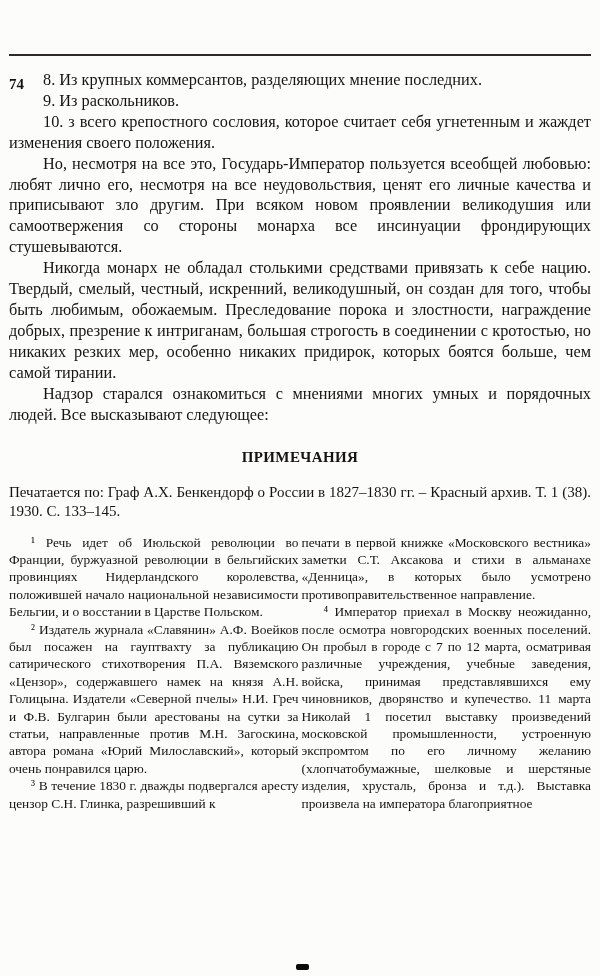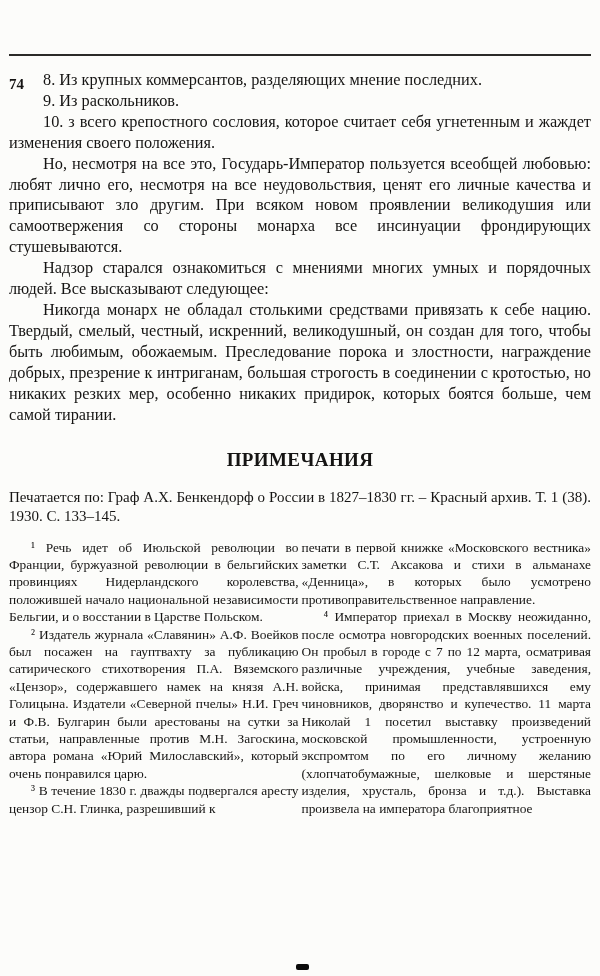--- a/index.html
+++ b/index.html
@@ -37,21 +37,21 @@
   .body-text { margin-top: 14px; }
   .body-text p {
     font-size: 16.3px;
     line-height: 20.9px;
     text-align: justify;
     text-indent: 34px;
   }
   .notes-heading {
     text-align: center;
     font-weight: bold;
-    font-size: 19px;
+    font-size: 15px;
     letter-spacing: 0.4px;
     margin-top: 24px;
   }
   .source-line {
     margin-top: 17px;
     font-size: 15px;
     line-height: 18.6px;
     text-align: justify;
   }
   .columns {
@@ -82,22 +82,22 @@
 
   <div class="running-head">
     <span class="page-num">74</span>
   </div>
 
   <div class="body-text">
     <p>8. Из крупных коммерсантов, разделяющих мнение последних.</p>
     <p>9. Из раскольников.</p>
     <p>10. з всего крепостного сословия, которое считает себя угнетенным и жаждет изменения своего положения.</p>
     <p>Но, несмотря на все это, Государь-Император пользуется всеобщей любовью: любят лично его, несмотря на все неудовольствия, ценят его личные качества и приписывают зло другим. При всяком новом проявлении великодушия или самоотвержения со стороны монарха все инсинуации фрондирующих стушевываются.</p>
+    <p>Никогда монарх не обладал столькими средствами привязать к себе нацию. Твердый, смелый, честный, искренний, великодушный, он создан для того, чтобы быть любимым, обожаемым. Преследование порока и злостности, награждение добрых, презрение к интриганам, большая строгость в соединении с кротостью, но никаких резких мер, особенно никаких придирок, которых боятся больше, чем самой тирании.</p>
     <p>Надзор старался ознакомиться с мнениями многих умных и порядочных людей. Все высказывают следующее:</p>
-    <p>Никогда монарх не обладал столькими средствами привязать к себе нацию. Твердый, смелый, честный, искренний, великодушный, он создан для того, чтобы быть любимым, обожаемым. Преследование порока и злостности, награждение добрых, презрение к интриганам, большая строгость в соединении с кротостью, но никаких резких мер, особенно никаких придирок, которых боятся больше, чем самой тирании.</p>
   </div>
 
   <div class="notes-heading">ПРИМЕЧАНИЯ</div>
 
   <p class="source-line">Печатается по: Граф А.Х. Бенкендорф о России в 1827–1830 гг. – Красный архив. Т. 1 (38). 1930. С. 133–145.</p>
 
   <div class="columns">
     <div class="col">
       <p>¹ Речь идет об Июльской революции во Франции, буржуазной революции в бельгийских провинциях Нидерландского королевства, положившей начало национальной независимости Бельгии, и о восстании в Царстве Польском.</p>
       <p>² Издатель журнала «Славянин» А.Ф. Воейков был посажен на гауптвахту за публикацию сатирического стихотворения П.А. Вяземского «Цензор», содержавшего намек на князя А.Н. Голицына. Издатели «Северной пчелы» Н.И. Греч и Ф.В. Булгарин были арестованы на сутки за статьи, направленные против М.Н. Загоскина, автора романа «Юрий Милославский», который очень понравился царю.</p>

